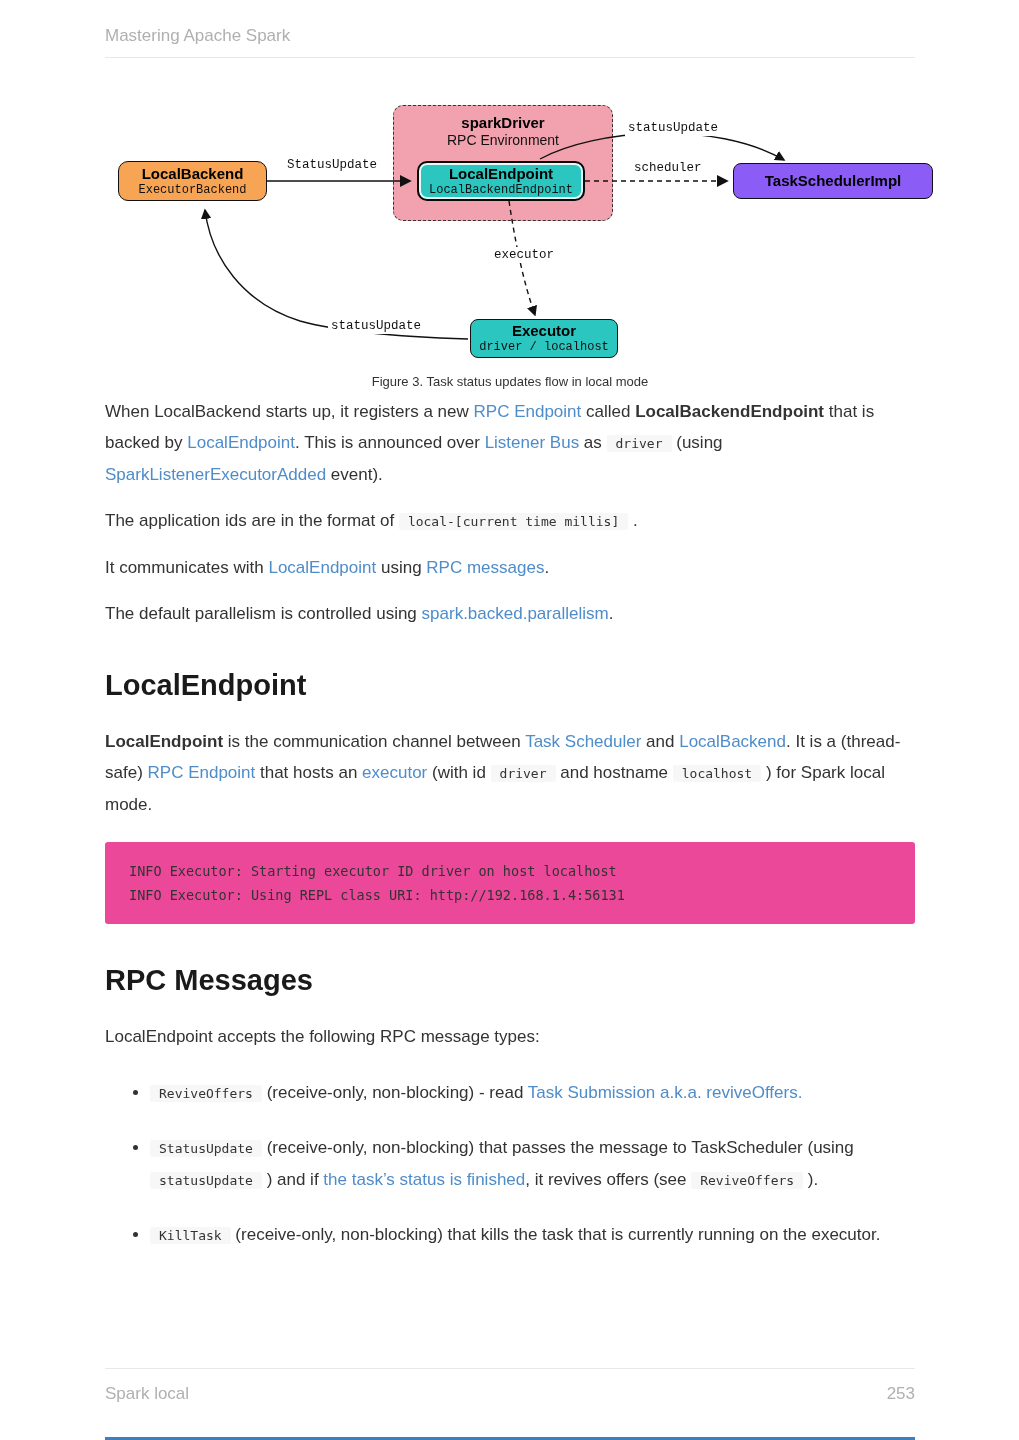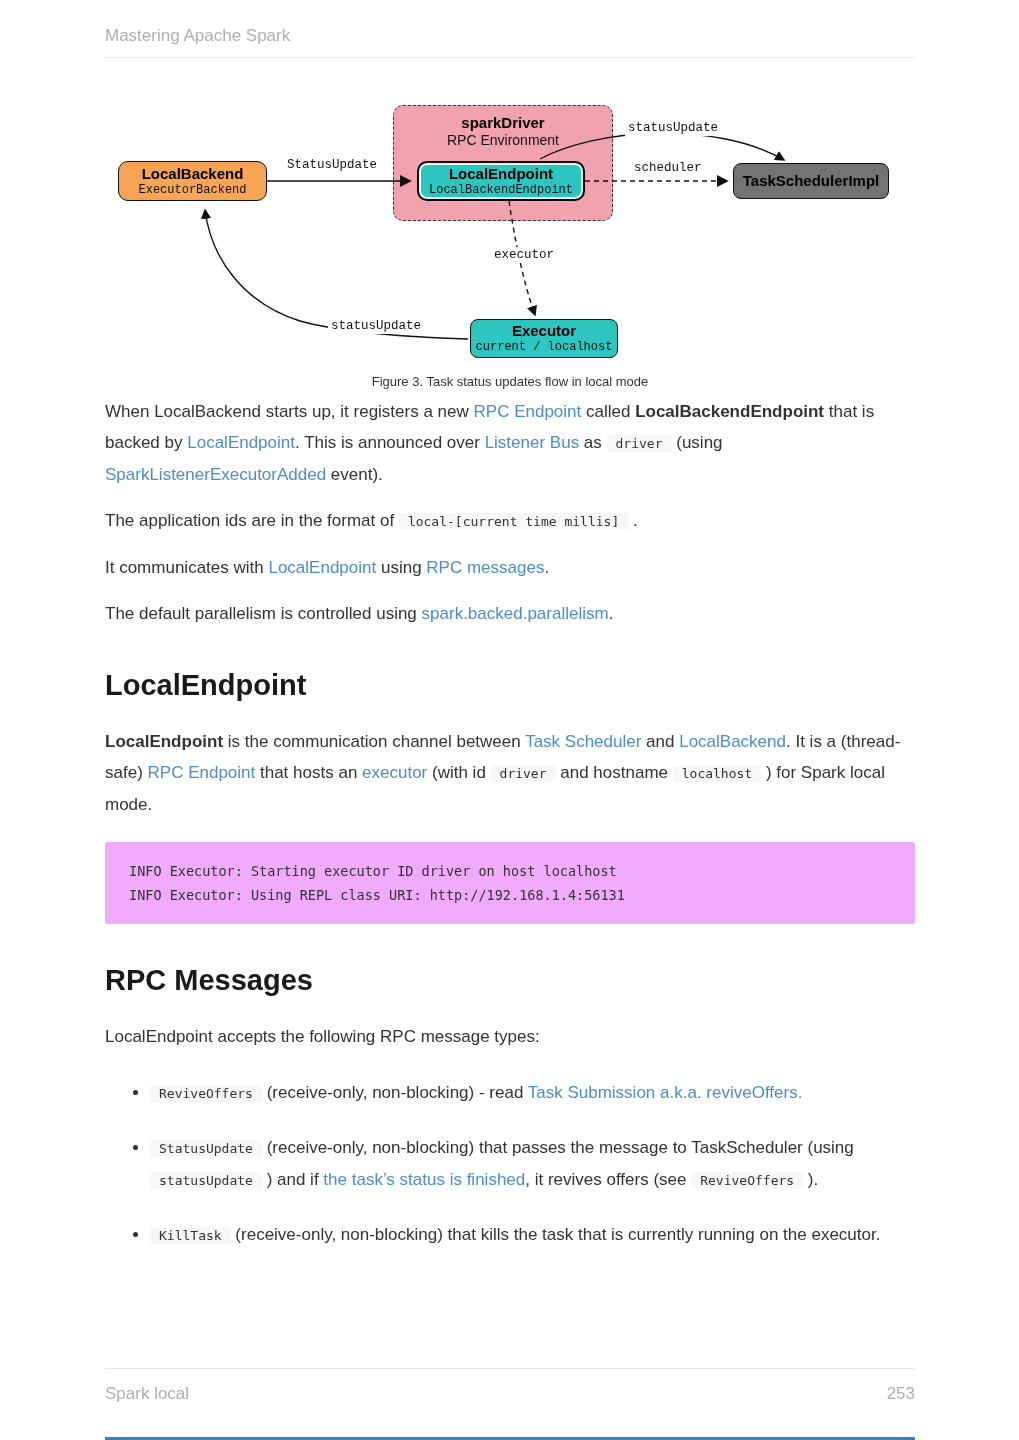--- a/index.html
+++ b/index.html
@@ -21,36 +21,36 @@
   .diagram svg { position:absolute; left:0; top:0; pointer-events:none; }
   .dbox { position:absolute; display:flex; flex-direction:column; align-items:center; justify-content:center; text-align:center; }
   .dbox .bt { font-weight:bold; font-size:15px; color:#000; line-height:1.2; }
   .dbox .bs { font-family:"Liberation Mono", monospace; font-size:12px; color:#111; line-height:1.25; }
   .box-pink { left:288px; top:9px; width:220px; height:116px; background:#f2a2ae;
               border:1.5px dashed #333; border-radius:10px; justify-content:flex-start; padding-top:8px; }
   .box-orange { left:13px; top:65px; width:149px; height:40px; background:#f7a454;
               border:1.5px solid #111; border-radius:10px; }
   .box-le { left:312px; top:65px; width:168px; height:40px; background:#2bc6c0;
               border:2px solid #0a0a0a; border-radius:10px; box-shadow: inset 0 0 0 2px #e8f8f6; }
-  .box-ts { left:628px; top:67px; width:156px; height:36px; background:#737373;
+  .box-ts { left:628px; top:67px; width:200px; height:36px; background:#8b5cf6;
               border:1.5px solid #111; border-radius:8px; }
   .box-ex { left:365px; top:223px; width:148px; height:39px; background:#2bc6c0;
               border:1.5px solid #111; border-radius:8px; }
   .dlabel { position:absolute; font-family:"Liberation Mono", monospace; font-size:12.5px; color:#111; white-space:nowrap; }
   .dlabel.bgw { background:#fff; padding:1px 3px; }
 
   
   .caption { text-align:center; font-size:13px; margin-top:8px; color:#333; }
   p.body { font-size:17px; line-height:31px; margin-top:15px; }
   a.lnk { color:#4e8cca; text-decoration:none; }
   code.ic { font-family:"DejaVu Sans Mono", monospace; font-size:13px; background:#f7f7f7;
             color:#333; padding:1px 9px; border-radius:2px; white-space:nowrap; }
   h1.sect { font-size:29px; font-weight:bold; color:#1a1a1a; margin-top:40px; }
   h1.sect + p.body { margin-top:24px; }
-  pre.log { background:#f0abfc; border-radius:3px; margin-top:22px; padding:17px 24px;
+  pre.log { background:#ec4899; border-radius:3px; margin-top:22px; padding:17px 24px;
             font-family:"DejaVu Sans Mono", monospace; font-size:13.5px; line-height:24px; color:#333; }
   ul.msgs { margin-top:25px; padding-left:45px; }
   ul.msgs li { font-size:17px; line-height:31px; margin-bottom:23px; }
 
   
   .page-footer { position:absolute; left:105px; right:104px; bottom:0; height:72px;
                  border-top:1px solid #e8e8e8; }
   .footer-row { display:flex; justify-content:space-between; padding-top:15px;
                 color:#b0b0b0; font-size:17px; }
   .accent-bar { position:absolute; left:105px; right:104px; bottom:0; height:3px; background:#3f7fc1; }
@@ -94,21 +94,21 @@
       <div class="bt">LocalEndpoint</div>
       <div class="bs">LocalBackendEndpoint</div>
     </div>
 
     <div class="dbox box-ts">
       <div class="bt">TaskSchedulerImpl</div>
     </div>
 
     <div class="dbox box-ex">
       <div class="bt">Executor</div>
-      <div class="bs">current / localhost</div>
+      <div class="bs">driver / localhost</div>
     </div>
 
     <div class="dlabel" style="left:182px; top:62px;">StatusUpdate</div>
     <div class="dlabel" style="left:529px; top:65px;">scheduler</div>
     <div class="dlabel bgw" style="left:520px; top:24px;">statusUpdate</div>
     <div class="dlabel bgw" style="left:386px; top:151px;">executor</div>
     <div class="dlabel bgw" style="left:223px; top:222px;">statusUpdate</div>
   </div>
 
   <div class="caption">Figure 3. Task status updates flow in local mode</div>

